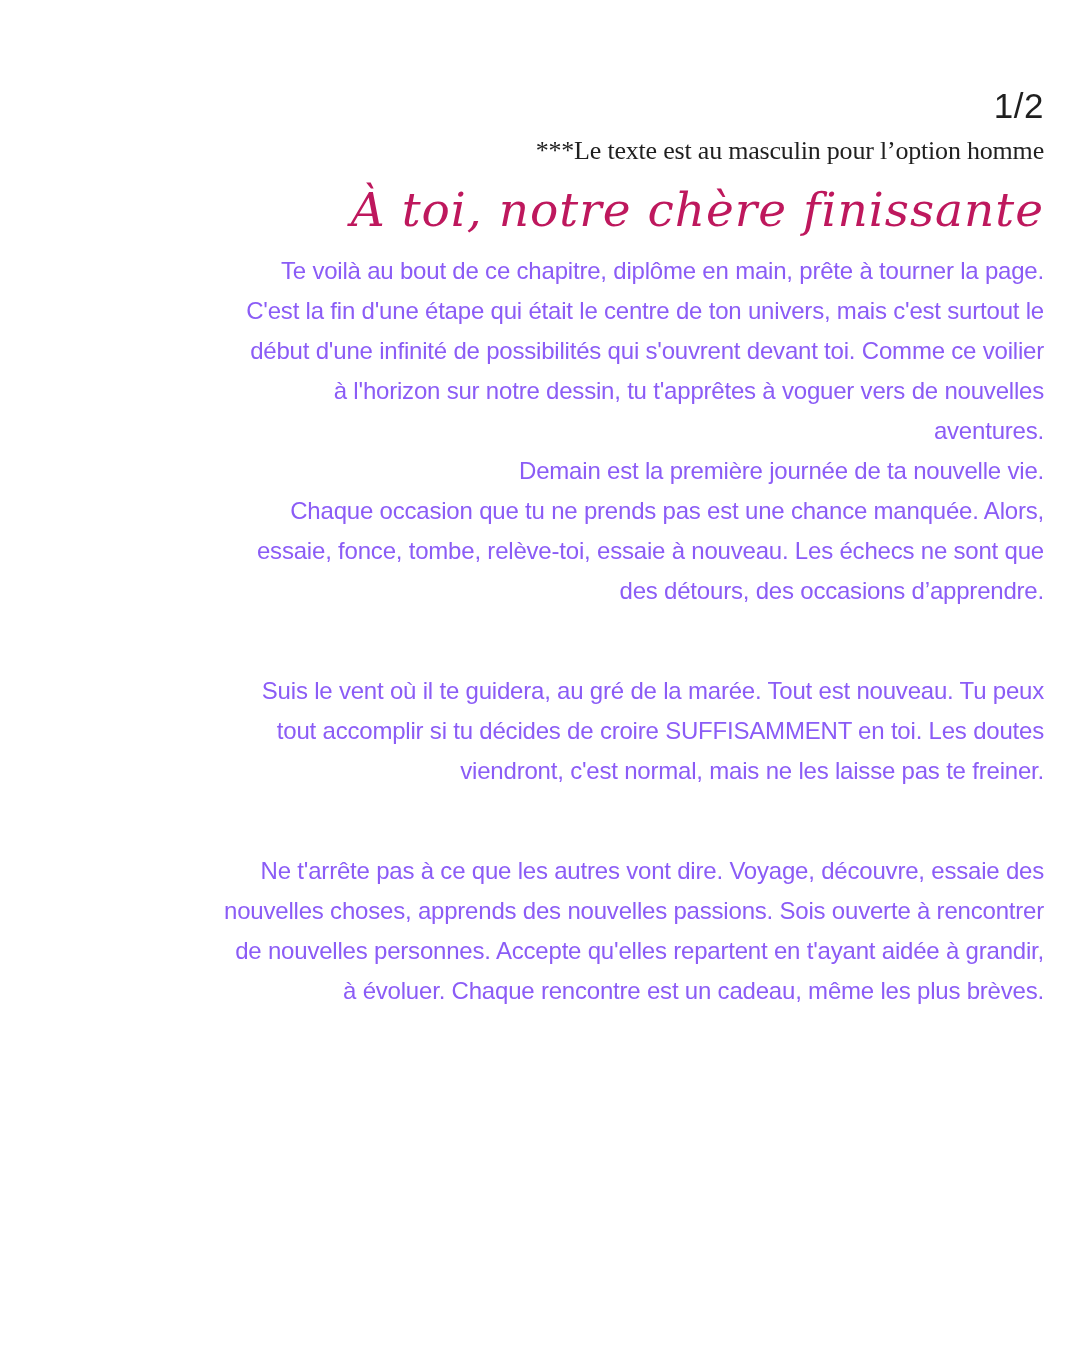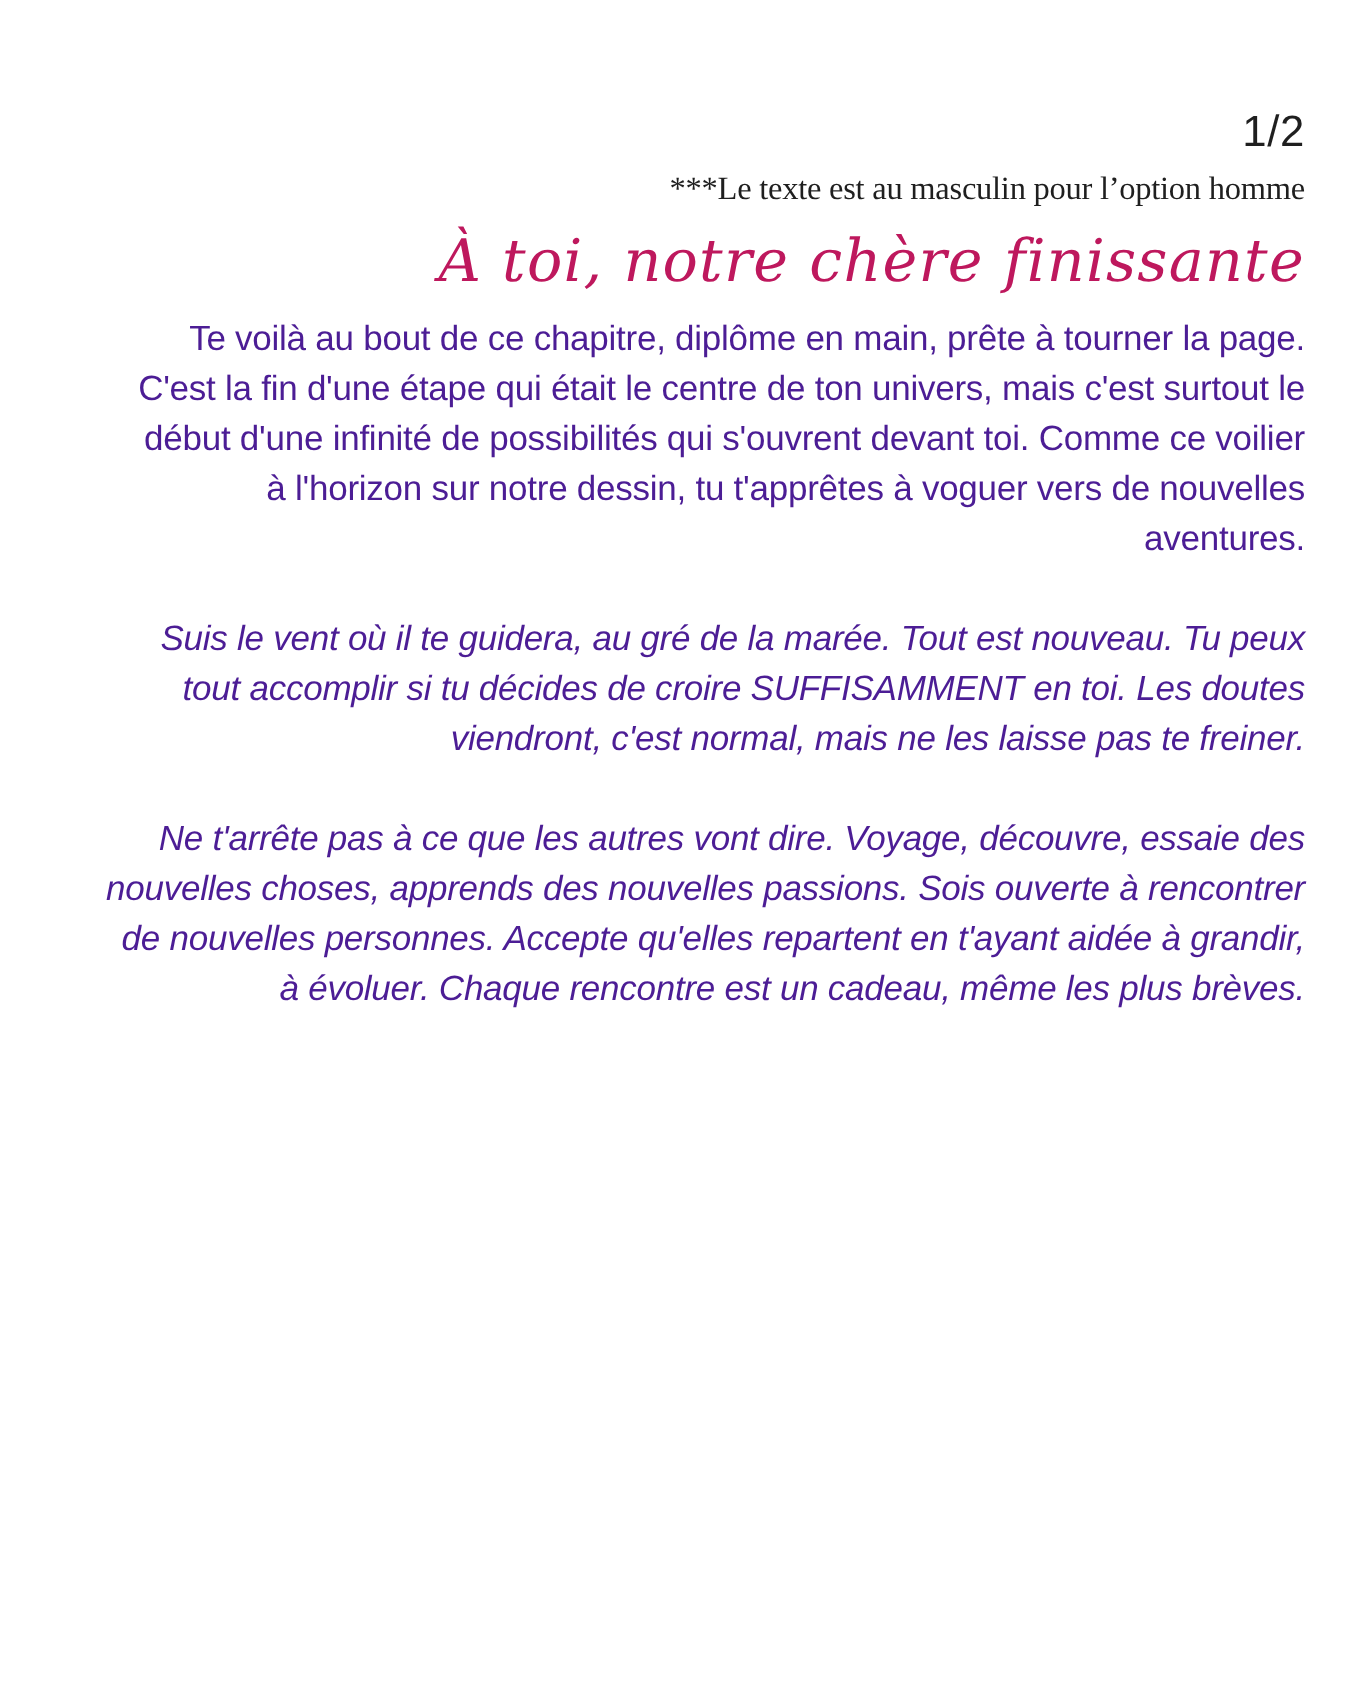--- a/index.html
+++ b/index.html
@@ -49,46 +49,50 @@
     margin: 6px 0 4px 0;
     letter-spacing: 1px;
   }
   .script-line {
     font-size: 35px;
     line-height: 1.55;
     margin: 4px 0 4px 0;
     letter-spacing: 0.5px;
   }
   .body-par {
-    font-size: 28px;
+    font-size: 24px;
     line-height: 40px;
     letter-spacing: -0.2px;
-    color: #4c1d95;
+    color: #8b5cf6;
     white-space: pre-line;
     margin: 0;
   }
-  .gap-before { margin-top: 40px; font-style: italic; }
+  .gap-before { margin-top: 60px; }
 </style>
 </head>
 <body>
 
 <div class="page">
   <div class="page-number center">1/2</div>
 
   <div class="note center">***Le texte est au masculin pour l’option homme</div>
 
   <div class="script script-heading center">À toi, notre chère finissante</div>
 
   <p class="body-par center">Te voilà au bout de ce chapitre, diplôme en main, prête à tourner la page.
 C'est la fin d'une étape qui était le centre de ton univers, mais c'est surtout le
 début d'une infinité de possibilités qui s'ouvrent devant toi. Comme ce voilier
 à l'horizon sur notre dessin, tu t'apprêtes à voguer vers de nouvelles
 aventures.</p>
 
 
+  <p class="body-par center">Demain est la première journée de ta nouvelle vie.
+Chaque occasion que tu ne prends pas est une chance manquée. Alors,
+essaie, fonce, tombe, relève-toi, essaie à nouveau. Les échecs ne sont que
+des détours, des occasions d’apprendre.</p>
 
   <p class="body-par center gap-before">Suis le vent où il te guidera, au gré de la marée. Tout est nouveau. Tu peux
 tout accomplir si tu décides de croire SUFFISAMMENT en toi. Les doutes
 viendront, c'est normal, mais ne les laisse pas te freiner.</p>
 
   <p class="body-par center gap-before">Ne t'arrête pas à ce que les autres vont dire. Voyage, découvre, essaie des
 nouvelles choses, apprends des nouvelles passions. Sois ouverte à rencontrer
 de nouvelles personnes. Accepte qu'elles repartent en t'ayant aidée à grandir,
 à évoluer. Chaque rencontre est un cadeau, même les plus brèves.</p>
 

